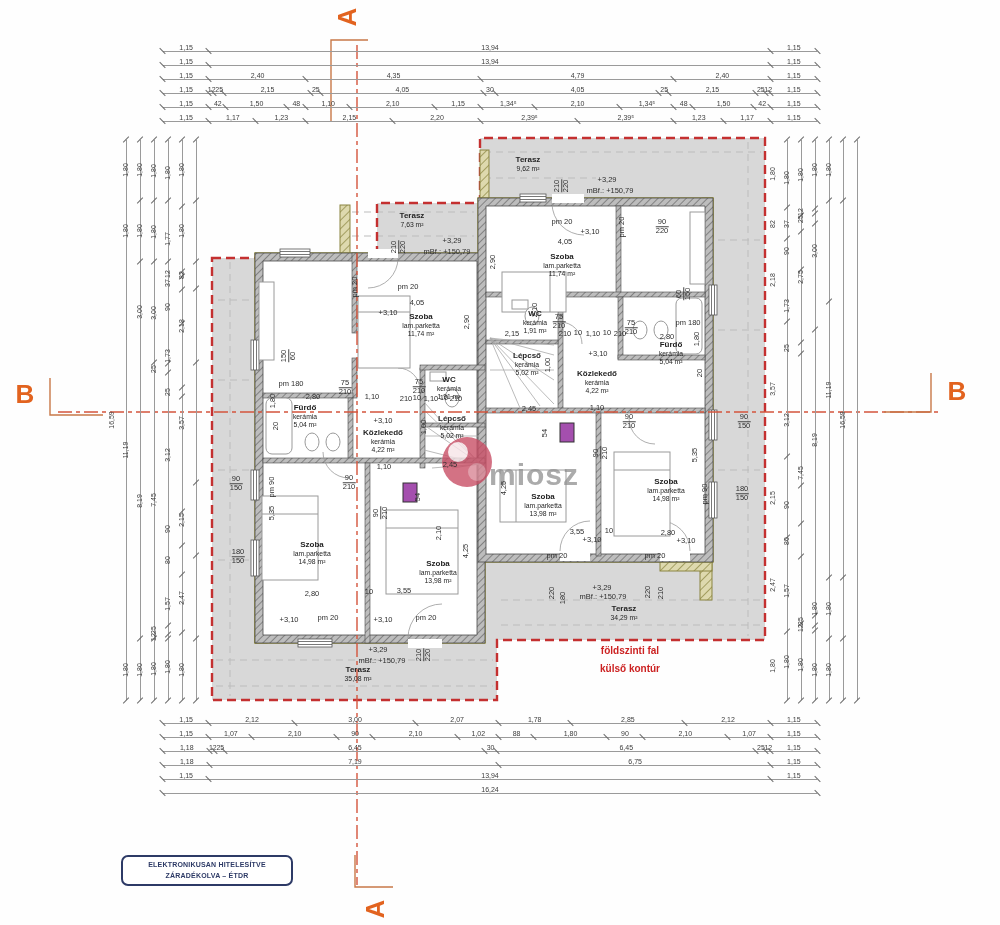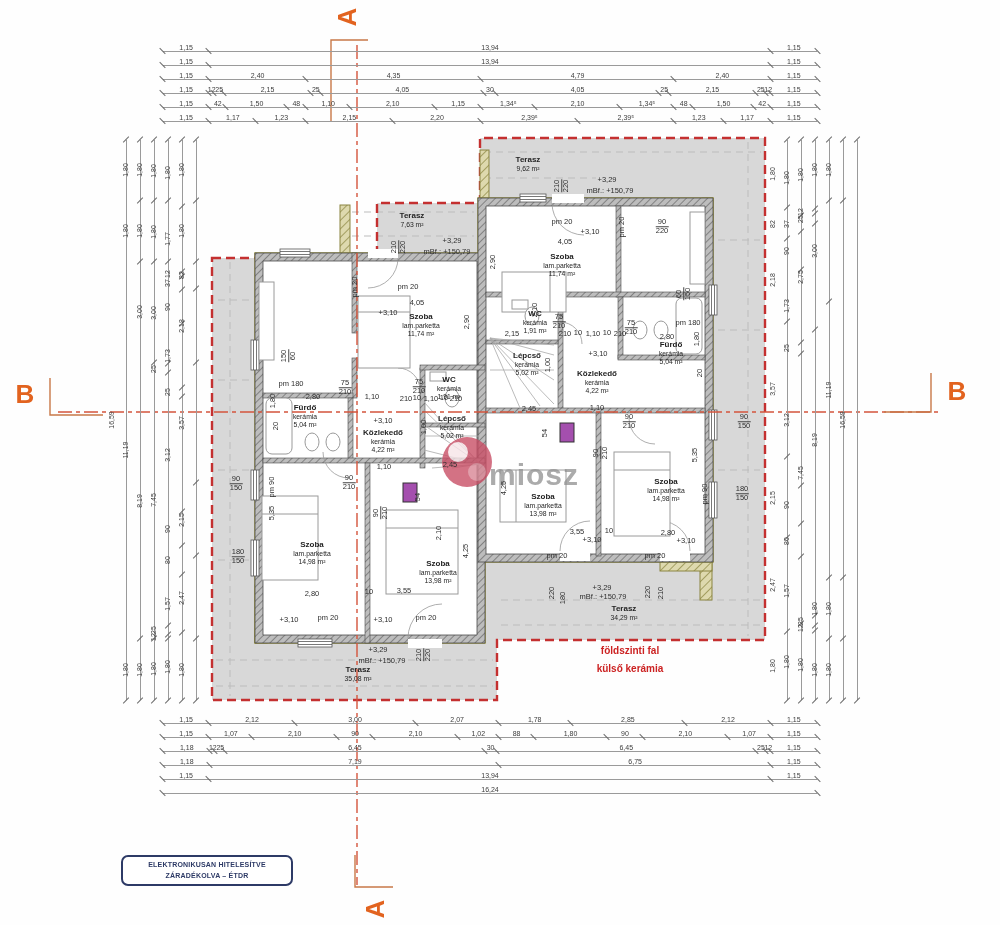--- a/index.html
+++ b/index.html
@@ -1123,21 +1123,21 @@
       <div class="ann r" style="left: 661px; top: 593px;">210</div>
     </div>
 
   <div class="secletter rot" style="left:347px;top:17px">A</div>
   <div class="secletter rot" style="left:375px;top:909px">A</div>
   <div class="secletter" style="left:25px;top:394px">B</div>
   <div class="secletter" style="left:957px;top:391px">B</div>
 
   <div id="red-note">
     <span>földszinti fal</span><br>
-    <span>külső kerámia</span>
+    <span>külső kontúr</span>
   </div>
 
   <div id="wm-text">miosz</div>
 
   <div id="stamp">
     <span>ELEKTRONIKUSAN HITELESÍTVE</span><br>
     <span>ZÁRADÉKOLVA – ÉTDR</span>
   </div>
 </div>
 

